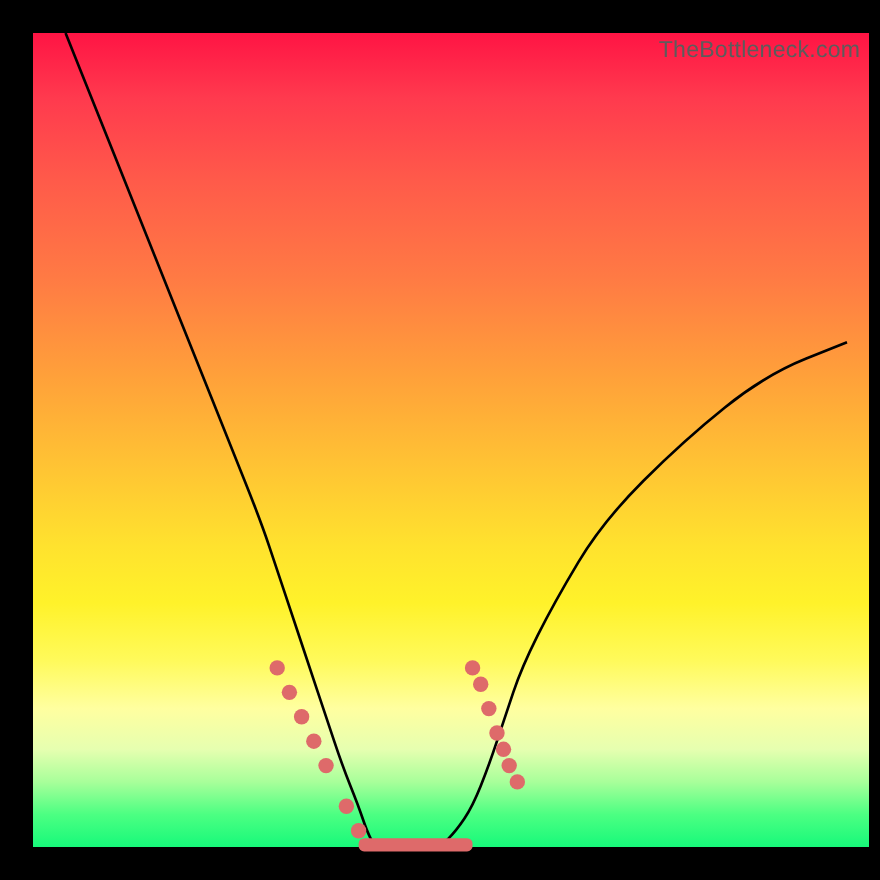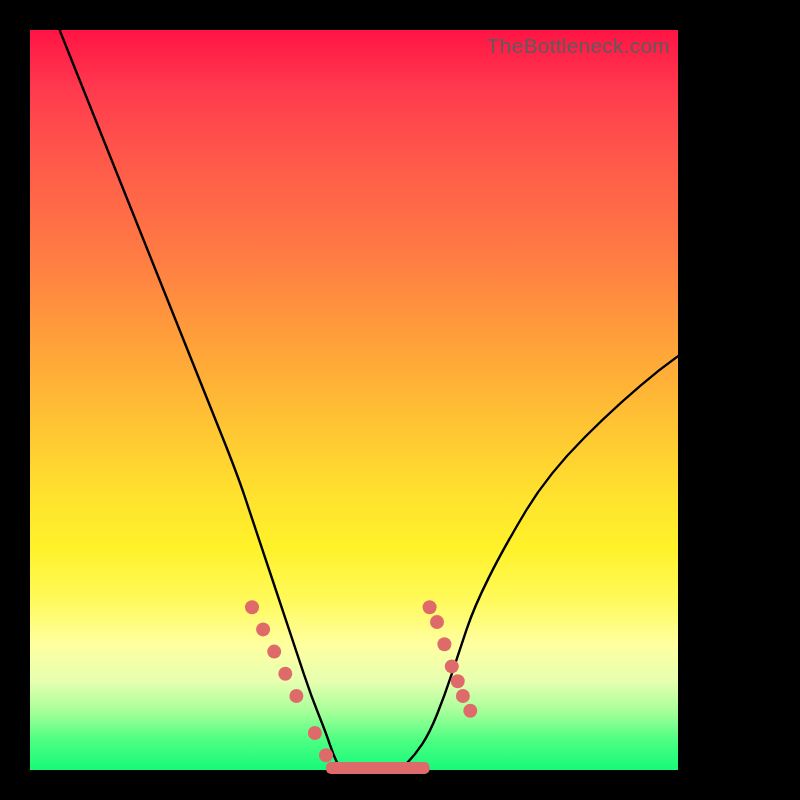--- a/index.html
+++ b/index.html
@@ -14,21 +14,21 @@
   .outer {
     position: relative;
     width: 800px;
     height: 800px;
     background: #000;
   }
   .plot {
     position: absolute;
     left: 30px;
     top: 30px;
-    width: 648px;
+    width: 760px;
     height: 740px;
     
     background: linear-gradient(
       to bottom,
       #ff1444 0%,
       #ff3a4e 8%,
       #ff5a4a 18%,
       #ff7a44 30%,
       #ffa03a 42%,
       #ffc633 54%,

